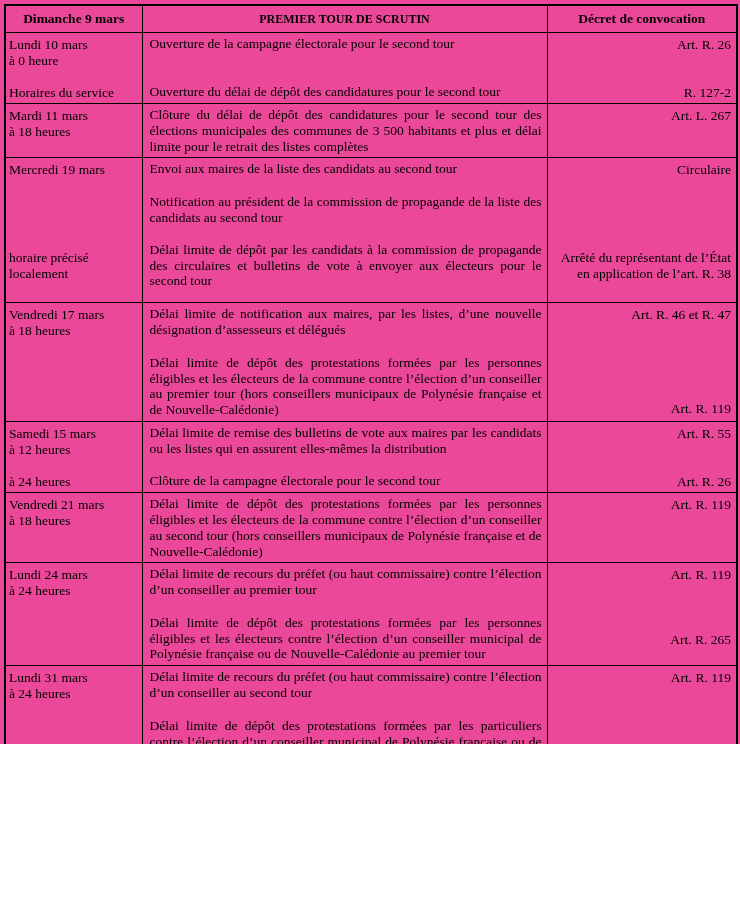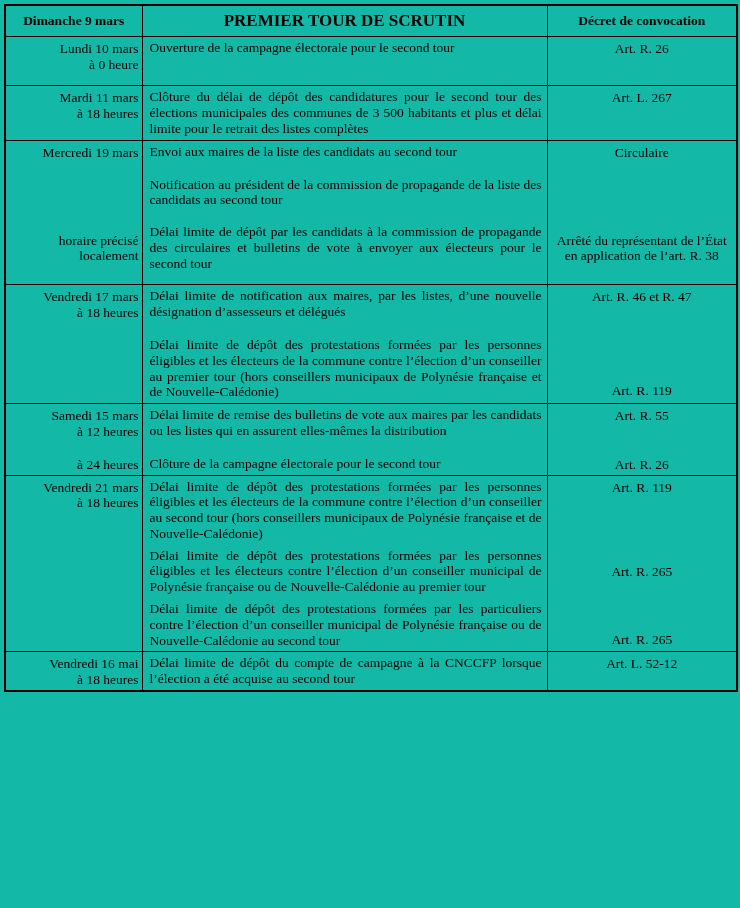--- a/index.html
+++ b/index.html
@@ -4,61 +4,61 @@
 <style>
   html, body {
     margin: 0;
     padding: 0;
     background: #ffffff;
     color: #000000;
     font-family: "Liberation Serif", "DejaVu Serif", serif;
   }
   .page {
     width: 740px;
-    height: 908px;
+    height: 744px;
     box-sizing: border-box;
     padding: 4px 4px;
-    background: #14b8a6;
+    background: #ec4899;
   }
   table.cal {
     border-collapse: collapse;
     table-layout: fixed;
     width: 732px;
     border: 2px solid #000000;
     font-size: 13.5px;
     line-height: 1.17;
   }
   td {
     border-left: 1.4px solid #000000;
     border-right: 1.4px solid #000000;
     vertical-align: top;
     overflow: hidden;
   }
   tr.row-start td { border-top: 1.4px solid #000000; }
   td.c-date {
-    text-align: right;
+    text-align: left;
     padding: 4px 3px 2px 3px;
     white-space: pre-line;
   }
   td.c-desc {
     text-align: justify;
     padding: 3px 5px 3px 7px;
   }
   td.c-ref {
-    text-align: center;
+    text-align: right;
     padding: 4px 5px 2px 5px;
   }
   tr.gap td { padding-bottom: 13px; }
   tr.hdr td {
     font-weight: bold;
     text-align: center;
     vertical-align: middle;
     padding: 5px 2px;
   }
-  tr.hdr td.c-title { font-size: 17px; }
+  tr.hdr td.c-title { font-size: 12px; }
   tr.hdr td.c-date, tr.hdr td.c-ref { font-size: 13.5px; white-space: normal; }
   td.va-m { vertical-align: middle; }
   td.va-b { vertical-align: bottom; }
   td.va-b.c-ref { padding-bottom: 4px; }
 </style>
 </head>
 <body>
 
 <div class="page">
   <table class="cal">
@@ -73,20 +73,25 @@
         <td class="c-date">Dimanche 9 mars</td>
         <td class="c-title">PREMIER TOUR DE SCRUTIN</td>
         <td class="c-ref">Décret de convocation</td>
       </tr>
 
       <tr class="row-start gap">
         <td class="c-date">Lundi 10 mars
 à 0 heure</td>
         <td class="c-desc">Ouverture de la campagne électorale pour le second tour</td>
         <td class="c-ref">Art. R. 26</td>
+      </tr>
+      <tr>
+        <td class="c-date">Horaires du service</td>
+        <td class="c-desc">Ouverture du délai de dépôt des candidatures pour le second tour</td>
+        <td class="c-ref">R. 127-2</td>
       </tr>
 
       <tr class="row-start">
         <td class="c-date">Mardi 11 mars
 à 18 heures</td>
         <td class="c-desc">Clôture du délai de dépôt des candidatures pour le second tour des élections municipales des communes de 3 500 habitants et plus et délai limite pour le retrait des listes complètes</td>
         <td class="c-ref">Art. L. 267</td>
       </tr>
 
       <tr class="row-start gap">
@@ -132,26 +137,38 @@
       </tr>
 
 
       <tr class="row-start">
         <td class="c-date">Vendredi 21 mars
 à 18 heures</td>
         <td class="c-desc">Délai limite de dépôt des protestations formées par les personnes éligibles et les électeurs de la commune contre l’élection d’un conseiller au second tour (hors conseillers municipaux de Polynésie française et de Nouvelle-Calédonie)</td>
         <td class="c-ref">Art. R. 119</td>
       </tr>
 
+      <tr class="row-start gap">
+        <td class="c-date">Lundi 24 mars
+à 24 heures</td>
+        <td class="c-desc">Délai limite de recours du préfet (ou haut commissaire) contre l’élection d’un conseiller au premier tour</td>
+        <td class="c-ref">Art. R. 119</td>
+      </tr>
       <tr>
         <td class="c-date"></td>
         <td class="c-desc">Délai limite de dépôt des protestations formées par les personnes éligibles et les électeurs contre l’élection d’un conseiller municipal de Polynésie française ou de Nouvelle-Calédonie au premier tour</td>
         <td class="c-ref va-m">Art. R. 265</td>
       </tr>
 
+      <tr class="row-start gap">
+        <td class="c-date">Lundi 31 mars
+à 24 heures</td>
+        <td class="c-desc">Délai limite de recours du préfet (ou haut commissaire) contre l’élection d’un conseiller au second tour</td>
+        <td class="c-ref">Art. R. 119</td>
+      </tr>
       <tr>
         <td class="c-date"></td>
         <td class="c-desc">Délai limite de dépôt des protestations formées par les particuliers contre l’élection d’un conseiller municipal de Polynésie française ou de Nouvelle-Calédonie au second tour</td>
         <td class="c-ref va-b">Art. R. 265</td>
       </tr>
 
 
       <tr class="row-start">
         <td class="c-date">Vendredi 16 mai
 à 18 heures</td>

